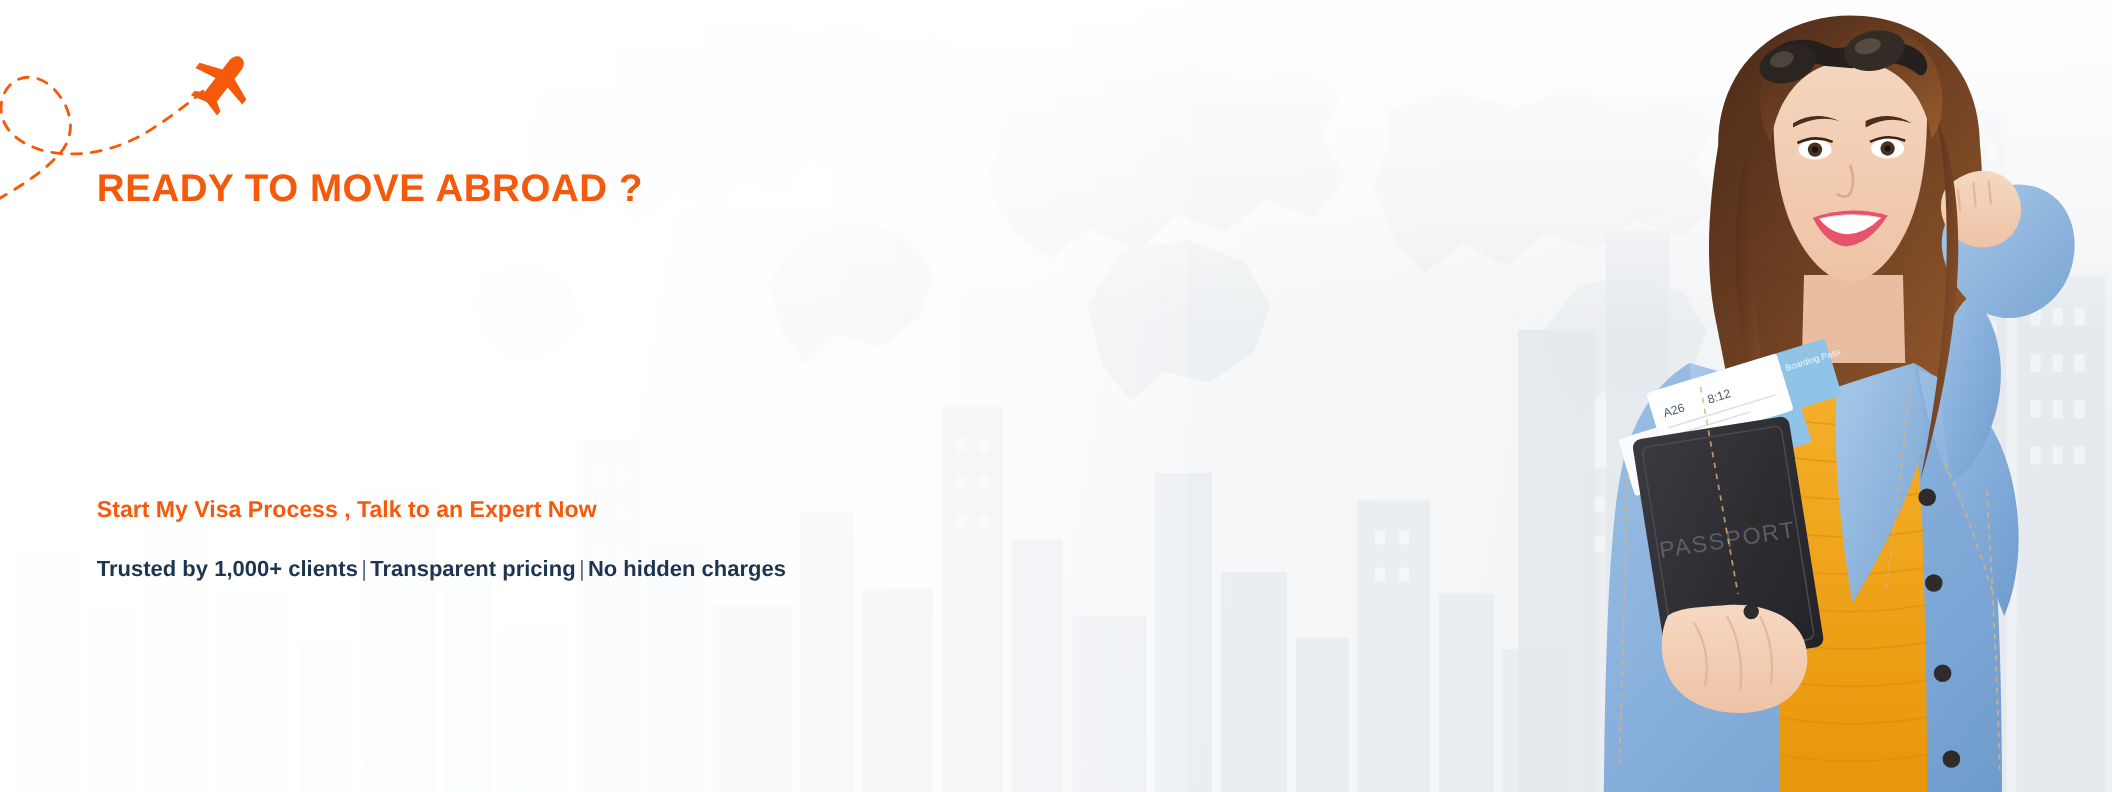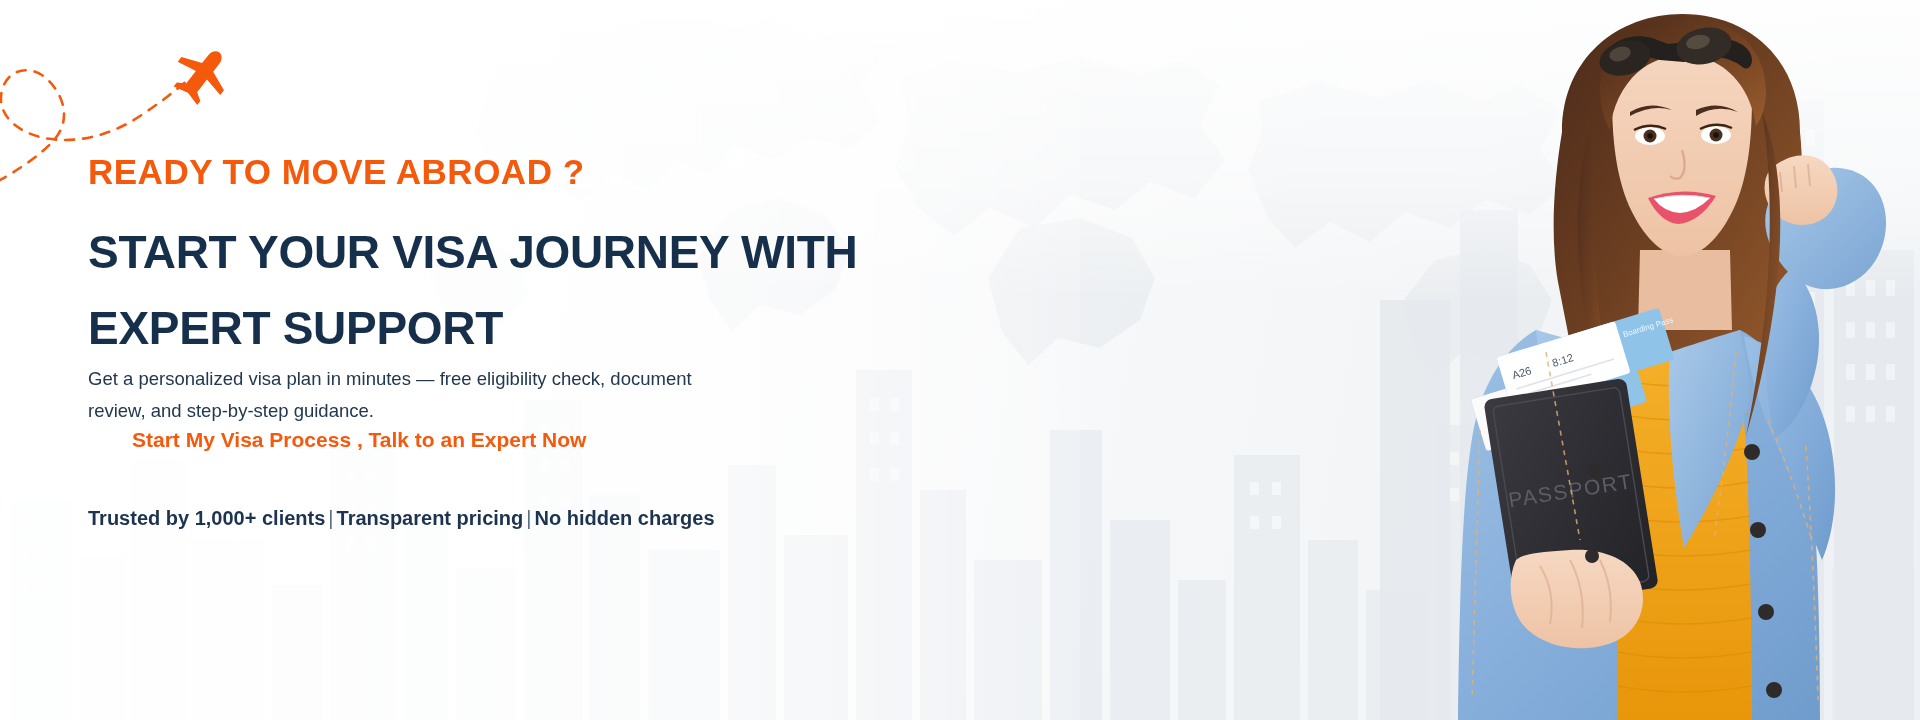--- a/index.html
+++ b/index.html
@@ -84,21 +84,21 @@
   .headline .hl-line{ display:block; }
   .subcopy{
     position:absolute; top:363px; left:0;
     font-size:18.5px;
     line-height:32px;
     color:#21384f;
     width:650px;
   }
   .subcopy .sc-line{ display:block; }
   .cta-row{
-    position:absolute; top:428px; left:0;margin-left:44px;
+    position:absolute; top:452px; left:0;
   }
   .cta-link{
     font-size:21px;
     font-weight:bold;
     color:#f4590c;
     text-decoration:none;
     cursor:pointer;
     white-space:nowrap;
   }
   .trust{
@@ -416,29 +416,21 @@
       <path d="M180,430 Q176,560 172,700"></path>
       <path d="M506,446 Q514,570 518,700"></path>
       <path d="M468,420 Q490,470 512,540"></path>
     </g>
   </svg>
 
   <div class="content">
 
     <div class="eyebrow">READY TO MOVE ABROAD ?</div>
 
-    <h1 class="headline">
-      <span class="hl-line">START YOUR VISA JOURNEY WITH</span>
-      <span class="hl-line">EXPERT SUPPORT</span>
-    </h1>
-
-    <p class="subcopy">
-      <span class="sc-line">Get a personalized visa plan in minutes — free eligibility check, document</span>
-      <span class="sc-line">review, and step-by-step guidance.</span>
-    </p>
+
 
     <div class="cta-row">
       <a class="cta-link" href="#">Start My Visa Process , Talk to an Expert Now</a>
     </div>
 
     <div class="trust">
       <span>Trusted by 1,000+ clients</span><span class="sep">|</span><span>Transparent pricing</span><span class="sep">|</span><span>No hidden charges</span>
     </div>
 
   </div>

